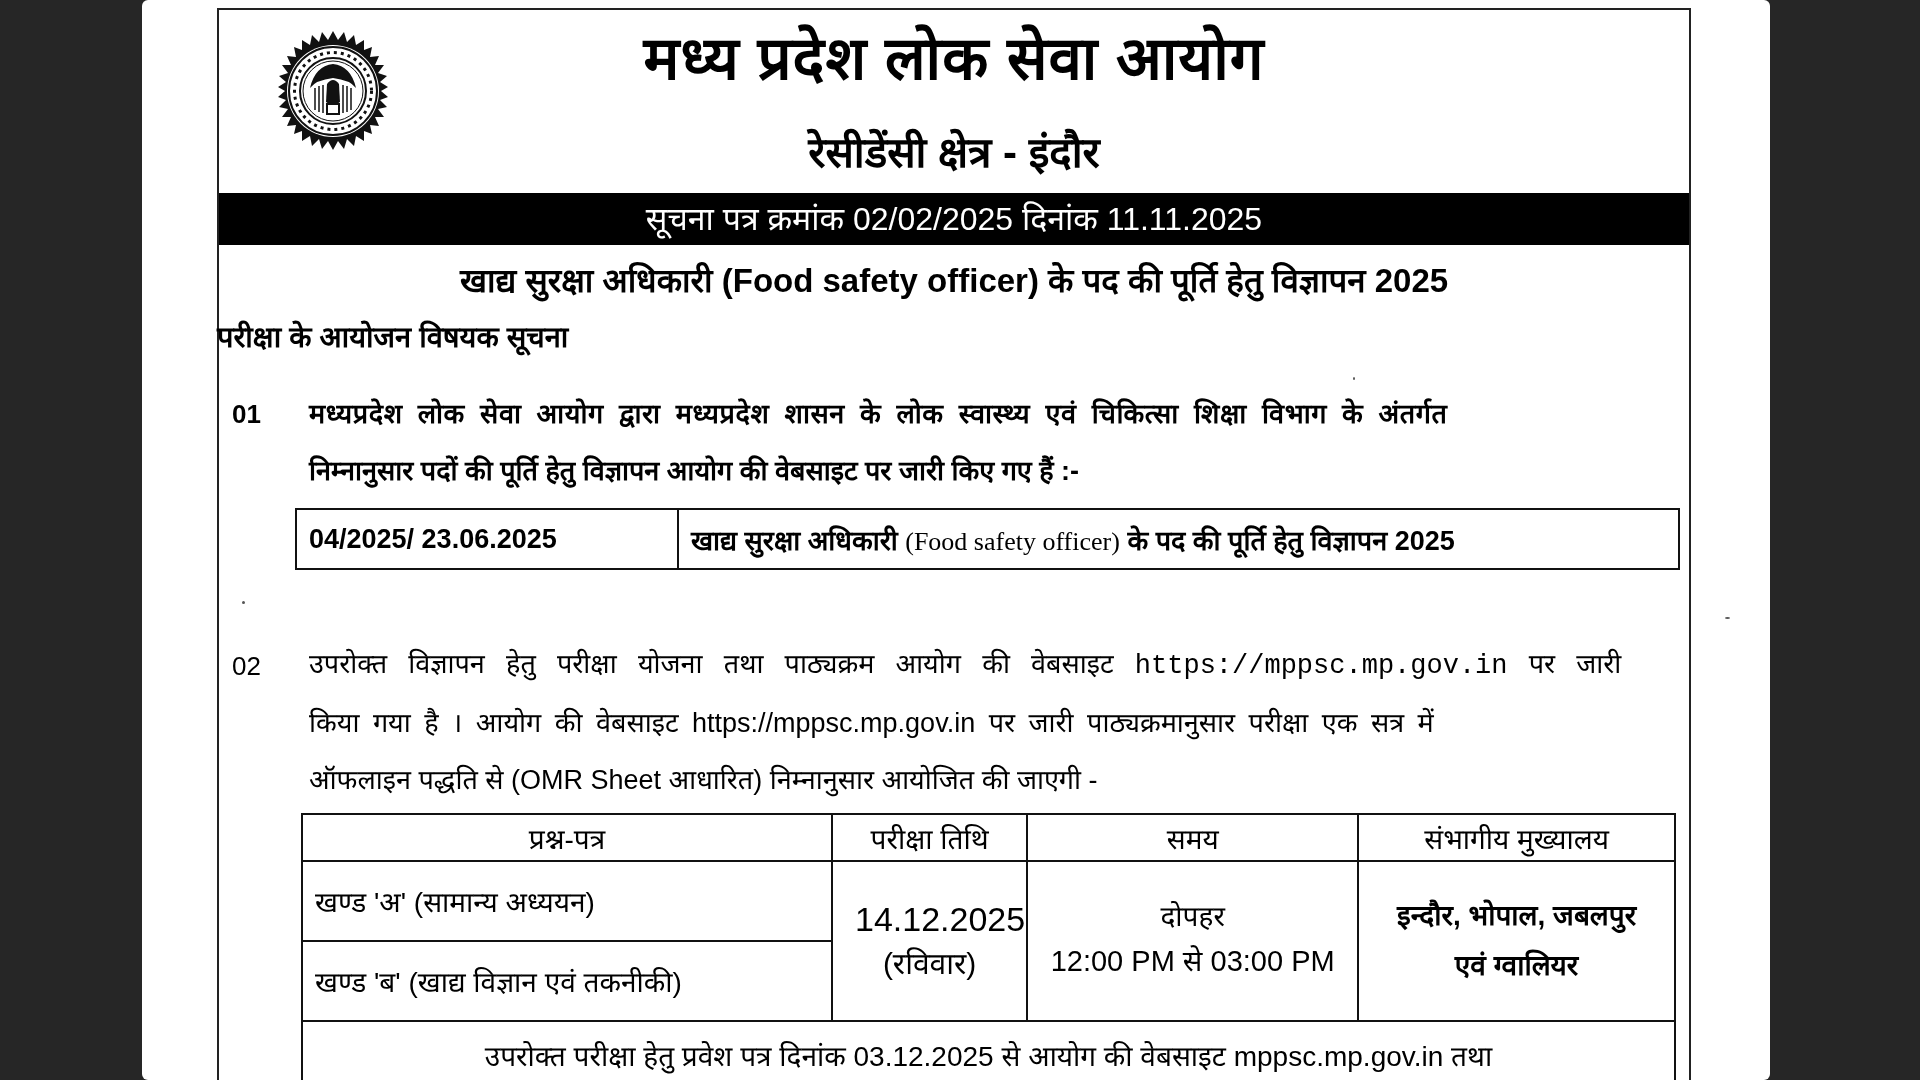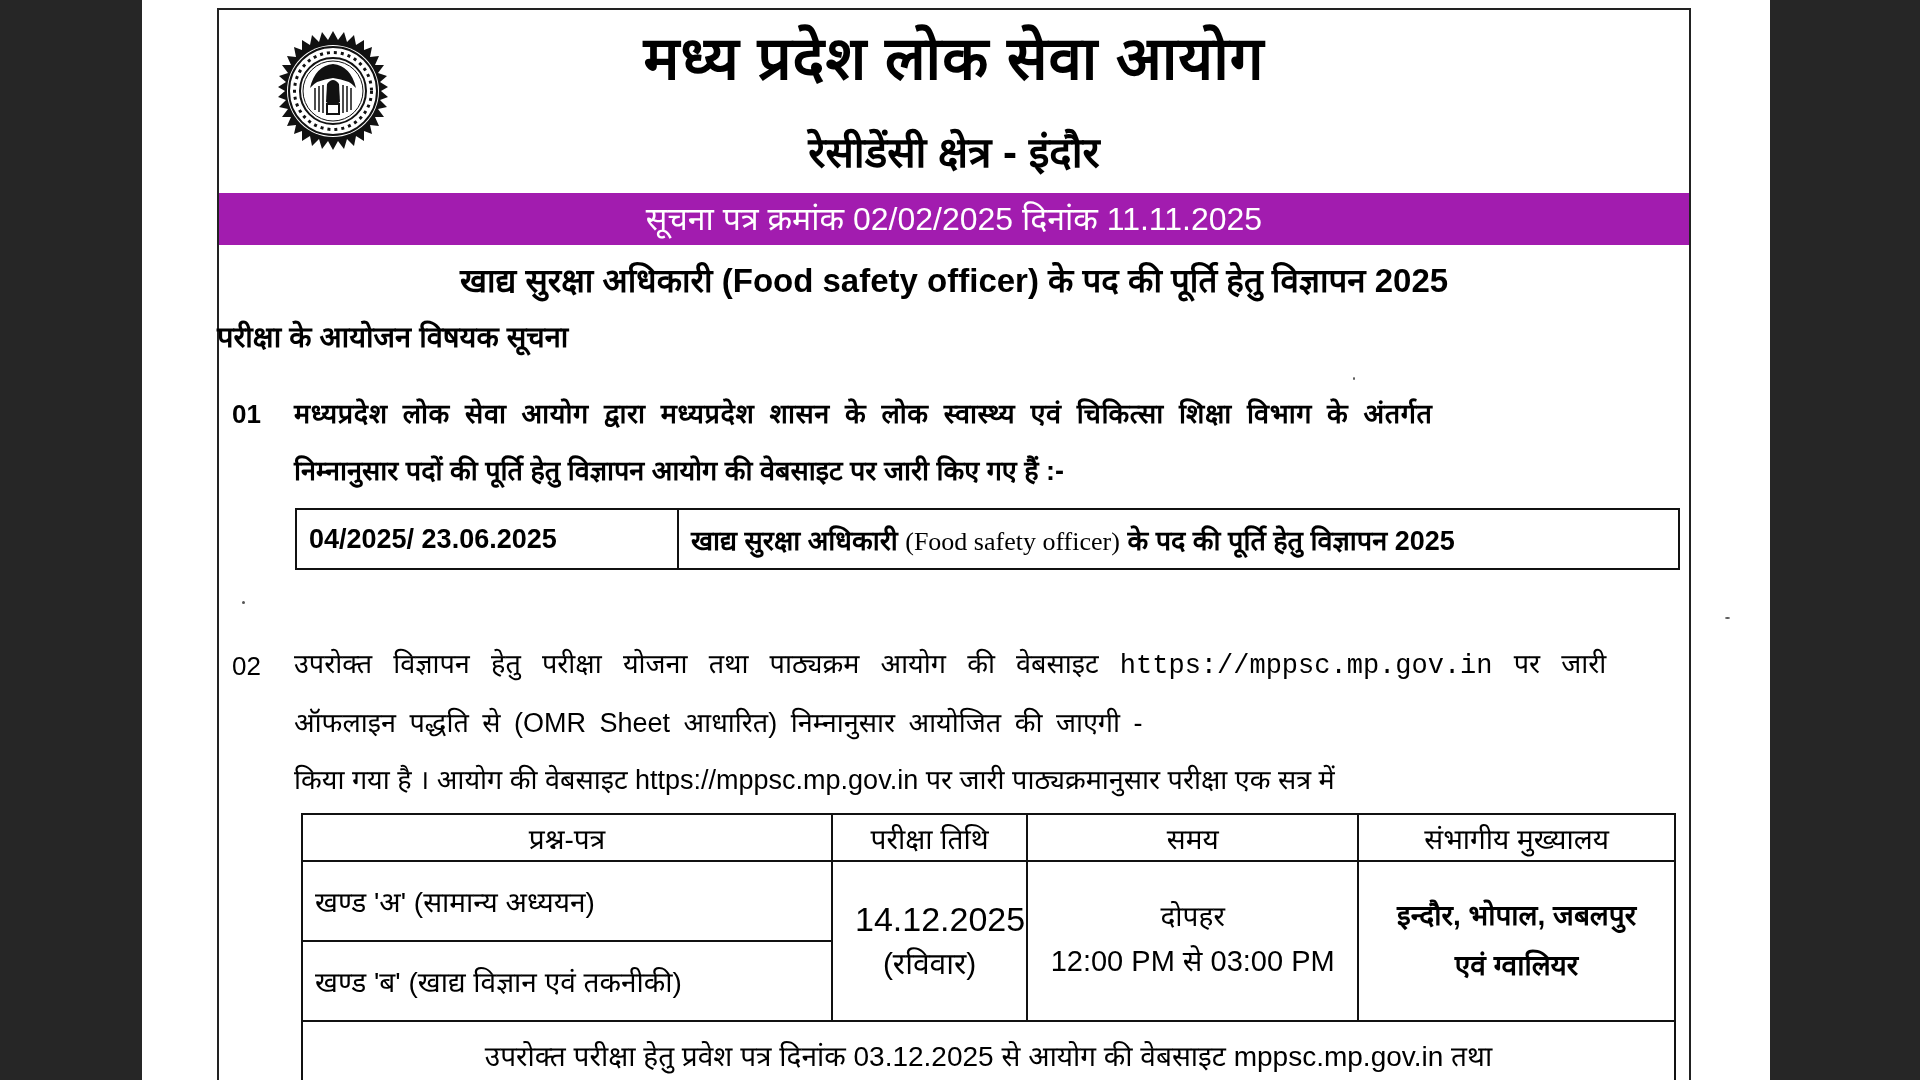--- a/index.html
+++ b/index.html
@@ -4,58 +4,59 @@
   <style>
     html, body { margin:0; padding:0; }
     body {
       width:1920px; height:1080px; overflow:hidden;
       background:#262626; position:relative;
       font-family:"Liberation Sans","DejaVu Sans",sans-serif; color:#000;
     }
     .page {
       position:absolute; left:142px; top:0; width:1628px; height:1080px;
       background:#fff;
+      border-radius:6px;
     }
     .doc-border {
       position:absolute; left:75px; top:8px; width:1474px; height:1090px;
       border:2px solid #222; border-bottom:none; box-sizing:border-box;
     }
     .emblem {
       position:absolute; left:128px; top:30px; width:126px; height:126px;
     }
     .title {
       position:absolute; left:75px; width:1474px; top:24px; text-align:center;
       font-size:60px; font-weight:bold; letter-spacing:1px; line-height:70px;
     }
     .subtitle {
       position:absolute; left:75px; width:1474px; top:128px; text-align:center;
       font-size:42px; font-weight:bold; line-height:50px;
     }
     .notice-bar {
       position:absolute; left:77px; width:1470px; top:193px; height:52px;
-      background:#a21caf; color:#fff; text-align:center;
+      background:#000000; color:#fff; text-align:center;
       font-size:32px; line-height:52px; font-weight:normal;
     }
     .heading1 {
       position:absolute; left:75px; width:1474px; top:258px; text-align:center;
       font-size:33px; font-weight:bold; line-height:46px;
     }
     .heading2 {
       position:absolute; left:75px; width:1474px; top:316px; text-align:left;
       font-size:29px; font-weight:bold; line-height:42px;
     }
     .para {
       position:absolute; left:90px; width:1450px;
       font-size:27px; line-height:57px;
     }
     .para .num { position:absolute; left:0; top:0; width:50px; font-size:26px; }
     .para .text { margin-left:62px; text-align:justify; text-align-last:left; }
     .para.p1 { top:386px; font-weight:bold; }
     .para.p2 { top:638px; }
-    .para .line { display:block; white-space:nowrap; }
+    .para .line { display:block; white-space:nowrap;margin-left:15px; }
     .para.p1 .line:first-child { letter-spacing:0.6px; word-spacing:7px; }
     .para.p2 .line:first-child { word-spacing:5px;font-family:Liberation Mono, monospace; }
     .para.p2 .line:nth-child(2) { word-spacing:6px; }
 
     table { border-collapse:collapse; position:absolute; }
     td, th { border:2px solid #111; }
 
     .t1 { left:153px; top:508px; width:1385px; }
     .t1 td { height:58px; font-size:27px; font-weight:bold; padding:0 12px; }
     .t1 .c1 { width:356px; }
@@ -133,22 +134,22 @@
       <td class="c1">04/2025/ 23.06.2025</td>
       <td><span>खाद्य सुरक्षा अधिकारी </span><span class="mono-en">(Food safety officer)</span><span> के पद की पूर्ति हेतु विज्ञापन 2025</span></td>
     </tr>
   </tbody>
     </table>
 
   <div class="para p2">
     <span class="num">02</span>
     <div class="text">
       <span class="line">उपरोक्त विज्ञापन हेतु परीक्षा योजना तथा पाठ्यक्रम आयोग की वेबसाइट https://mppsc.mp.gov.in पर जारी</span>
+      <span class="line">किया गया है । आयोग की  वेबसाइट https://mppsc.mp.gov.in पर जारी  पाठ्यक्रमानुसार परीक्षा एक सत्र में</span>
       <span class="line">ऑफलाइन पद्धति से (OMR Sheet आधारित) निम्नानुसार आयोजित की जाएगी  -</span>
-      <span class="line">किया गया है । आयोग की  वेबसाइट https://mppsc.mp.gov.in पर जारी  पाठ्यक्रमानुसार परीक्षा एक सत्र में</span>
     </div>
   </div>
 
   <table class="t2">
     <tbody>
         <tr>
       <th class="col1">प्रश्न-पत्र</th>
       <th class="col2">परीक्षा तिथि</th>
       <th class="col3">समय</th>
       <th>संभागीय मुख्यालय</th>

